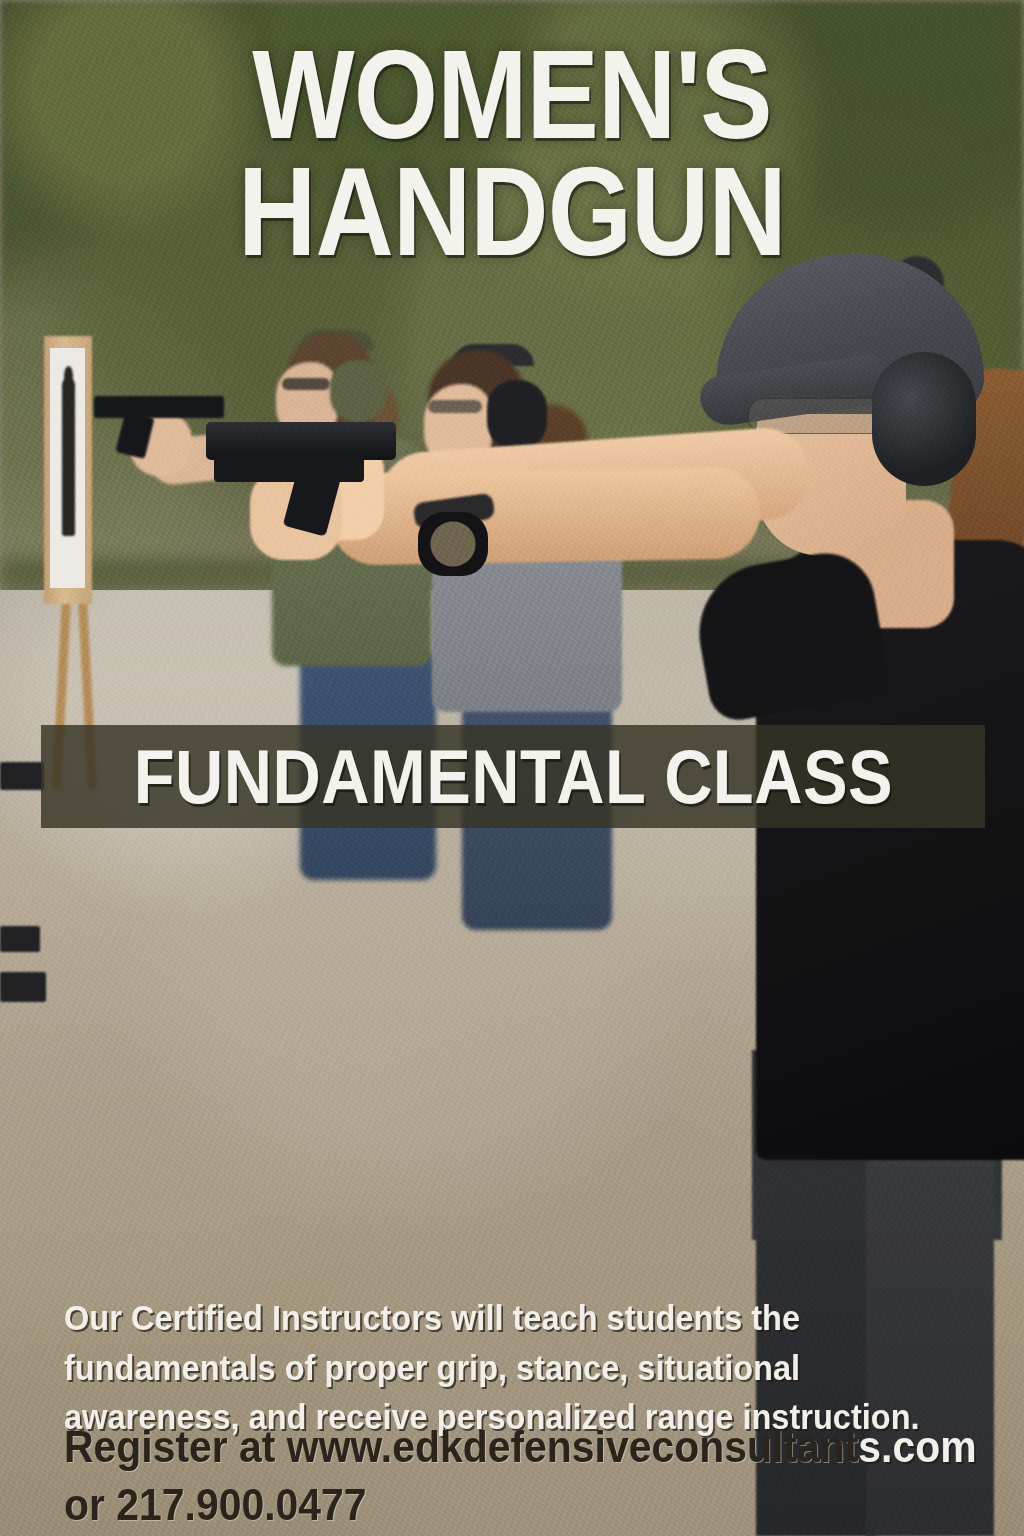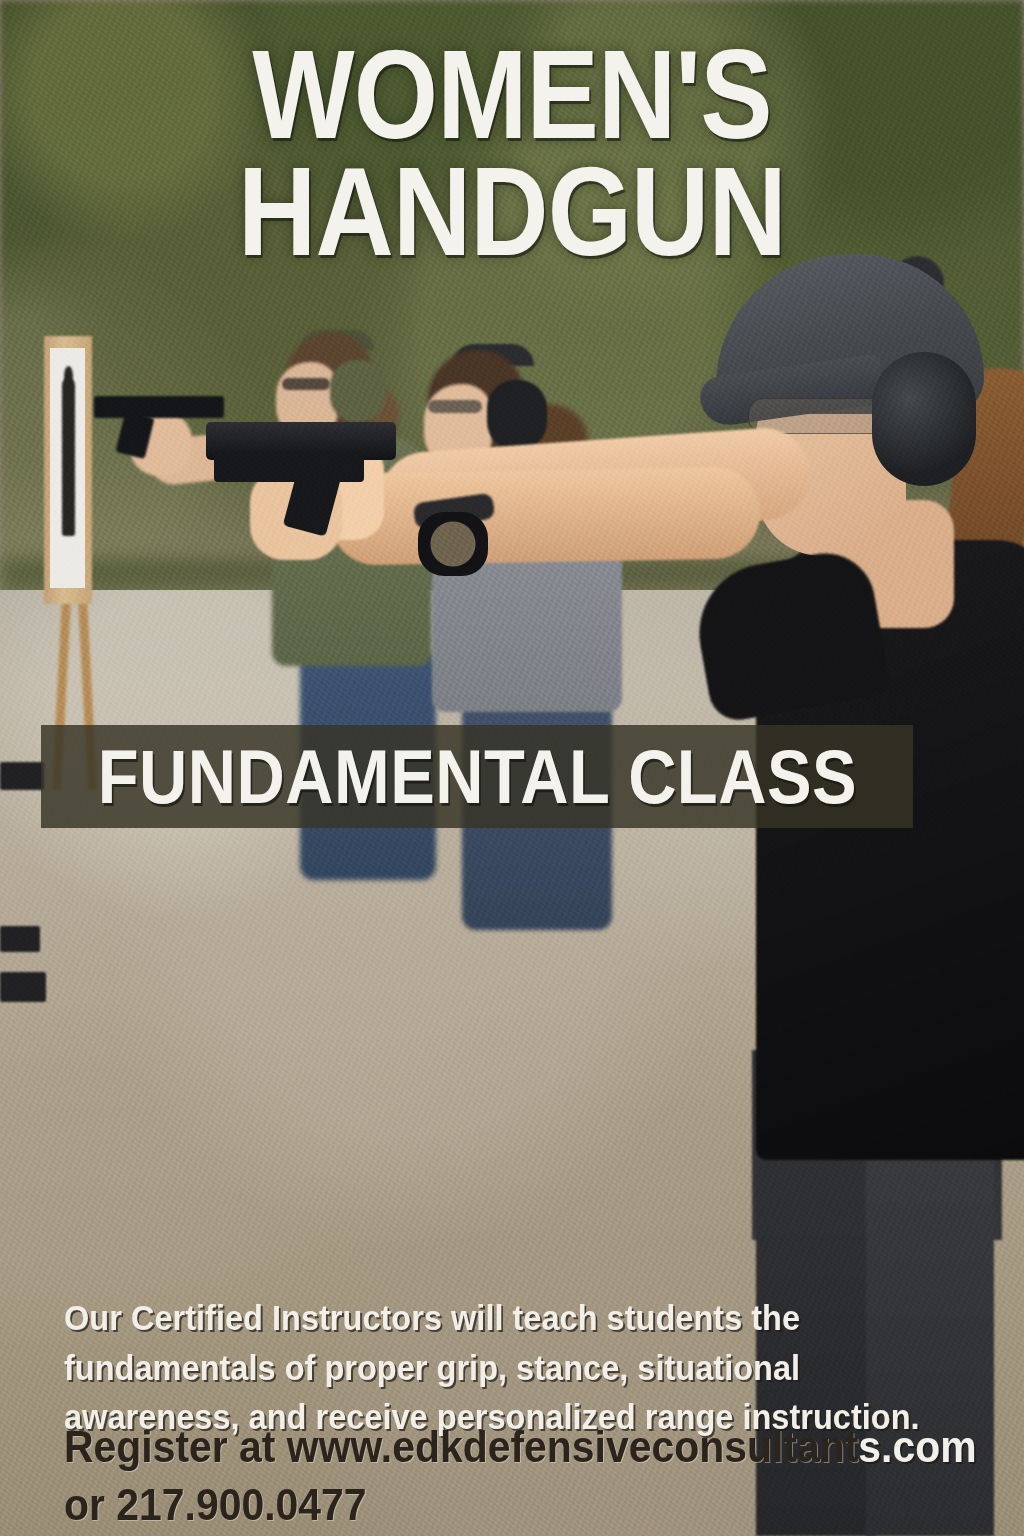--- a/index.html
+++ b/index.html
@@ -125,21 +125,21 @@
   .headline{
     position:absolute;left:0;top:36px;width:1024px;text-align:center;
     color:#f4f2ed;font-weight:700;font-size:126px;line-height:.93;
     letter-spacing:-1px;transform:scaleX(.86);transform-origin:50% 0;
     text-shadow:2px 3px 0 rgba(25,28,16,.62), 0 0 14px rgba(20,24,14,.45);
     white-space:nowrap;
   }
   .headline .l2{display:block;}
 
   .band{
-    position:absolute;left:41px;top:725px;width:872px;height:103px;
+    position:absolute;left:41px;top:725px;width:944px;height:103px;
     background:rgba(55,52,38,.82);
     display:flex;align-items:center;justify-content:center;
   }
   .band-text{
     color:#f4f2ed;font-weight:700;font-size:76px;line-height:1;
     letter-spacing:.5px;transform:scaleX(.88);white-space:nowrap;
     text-shadow:2px 3px 0 rgba(18,18,12,.65);
   }
 
   .card{

